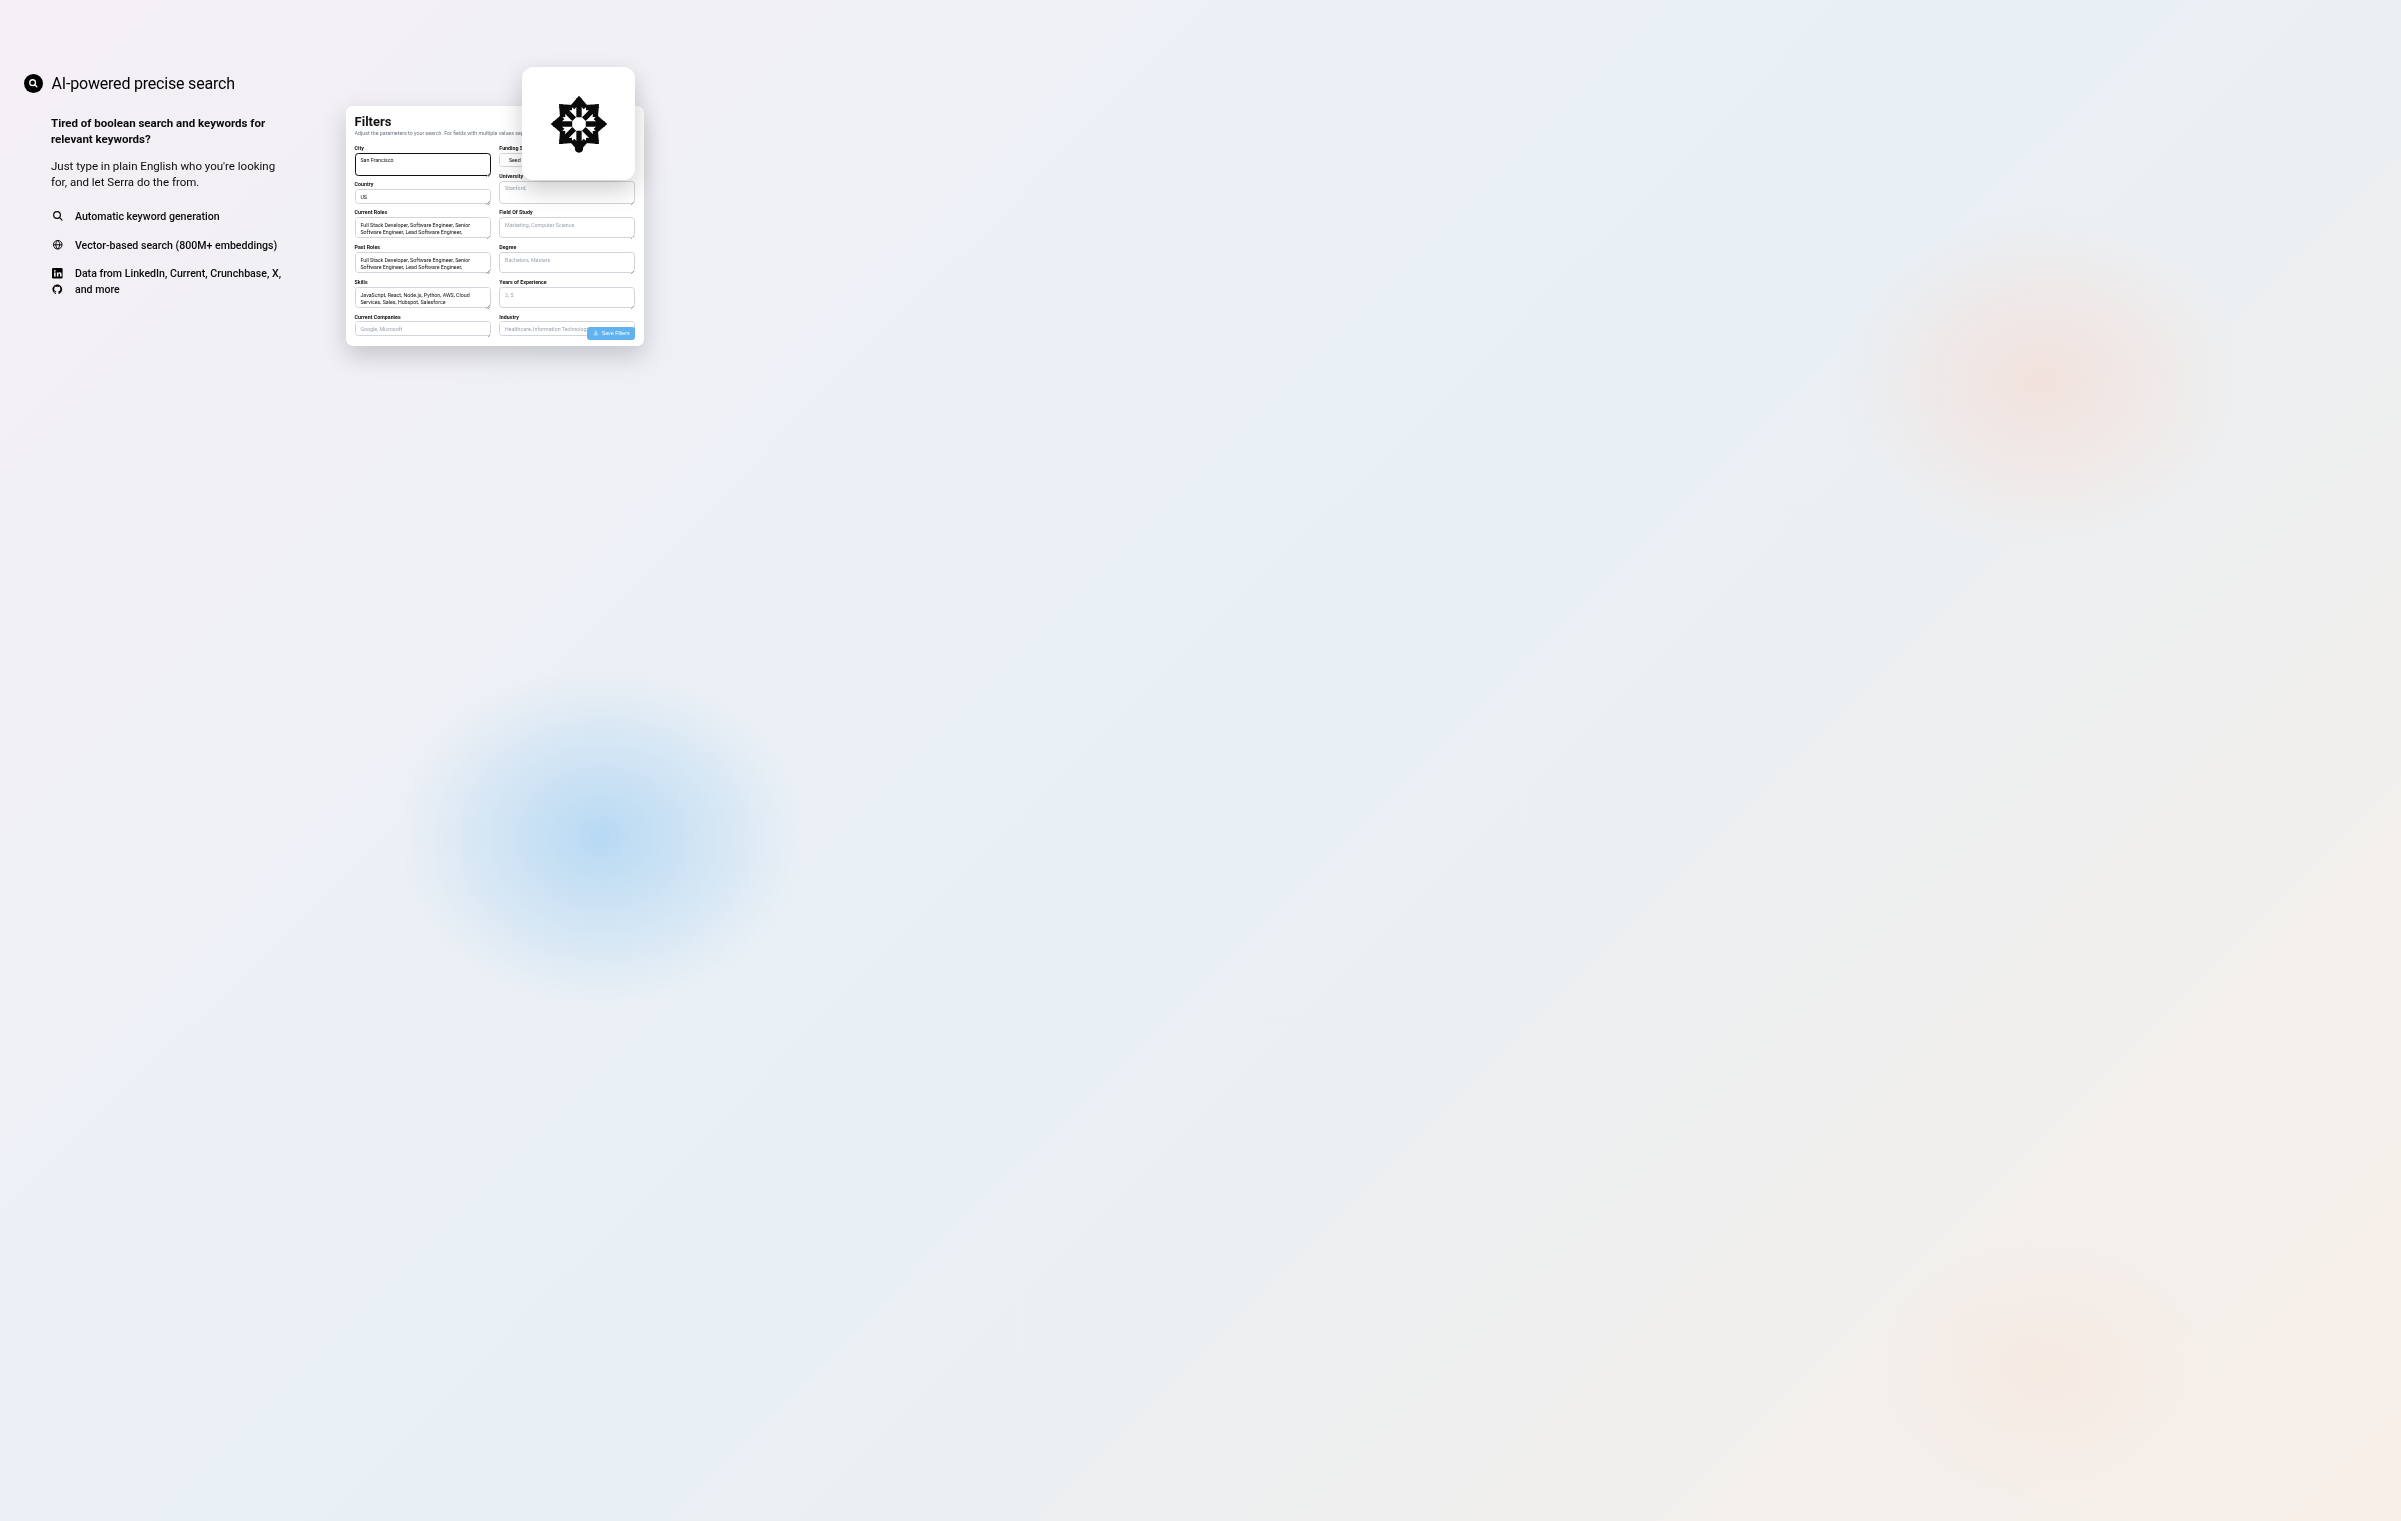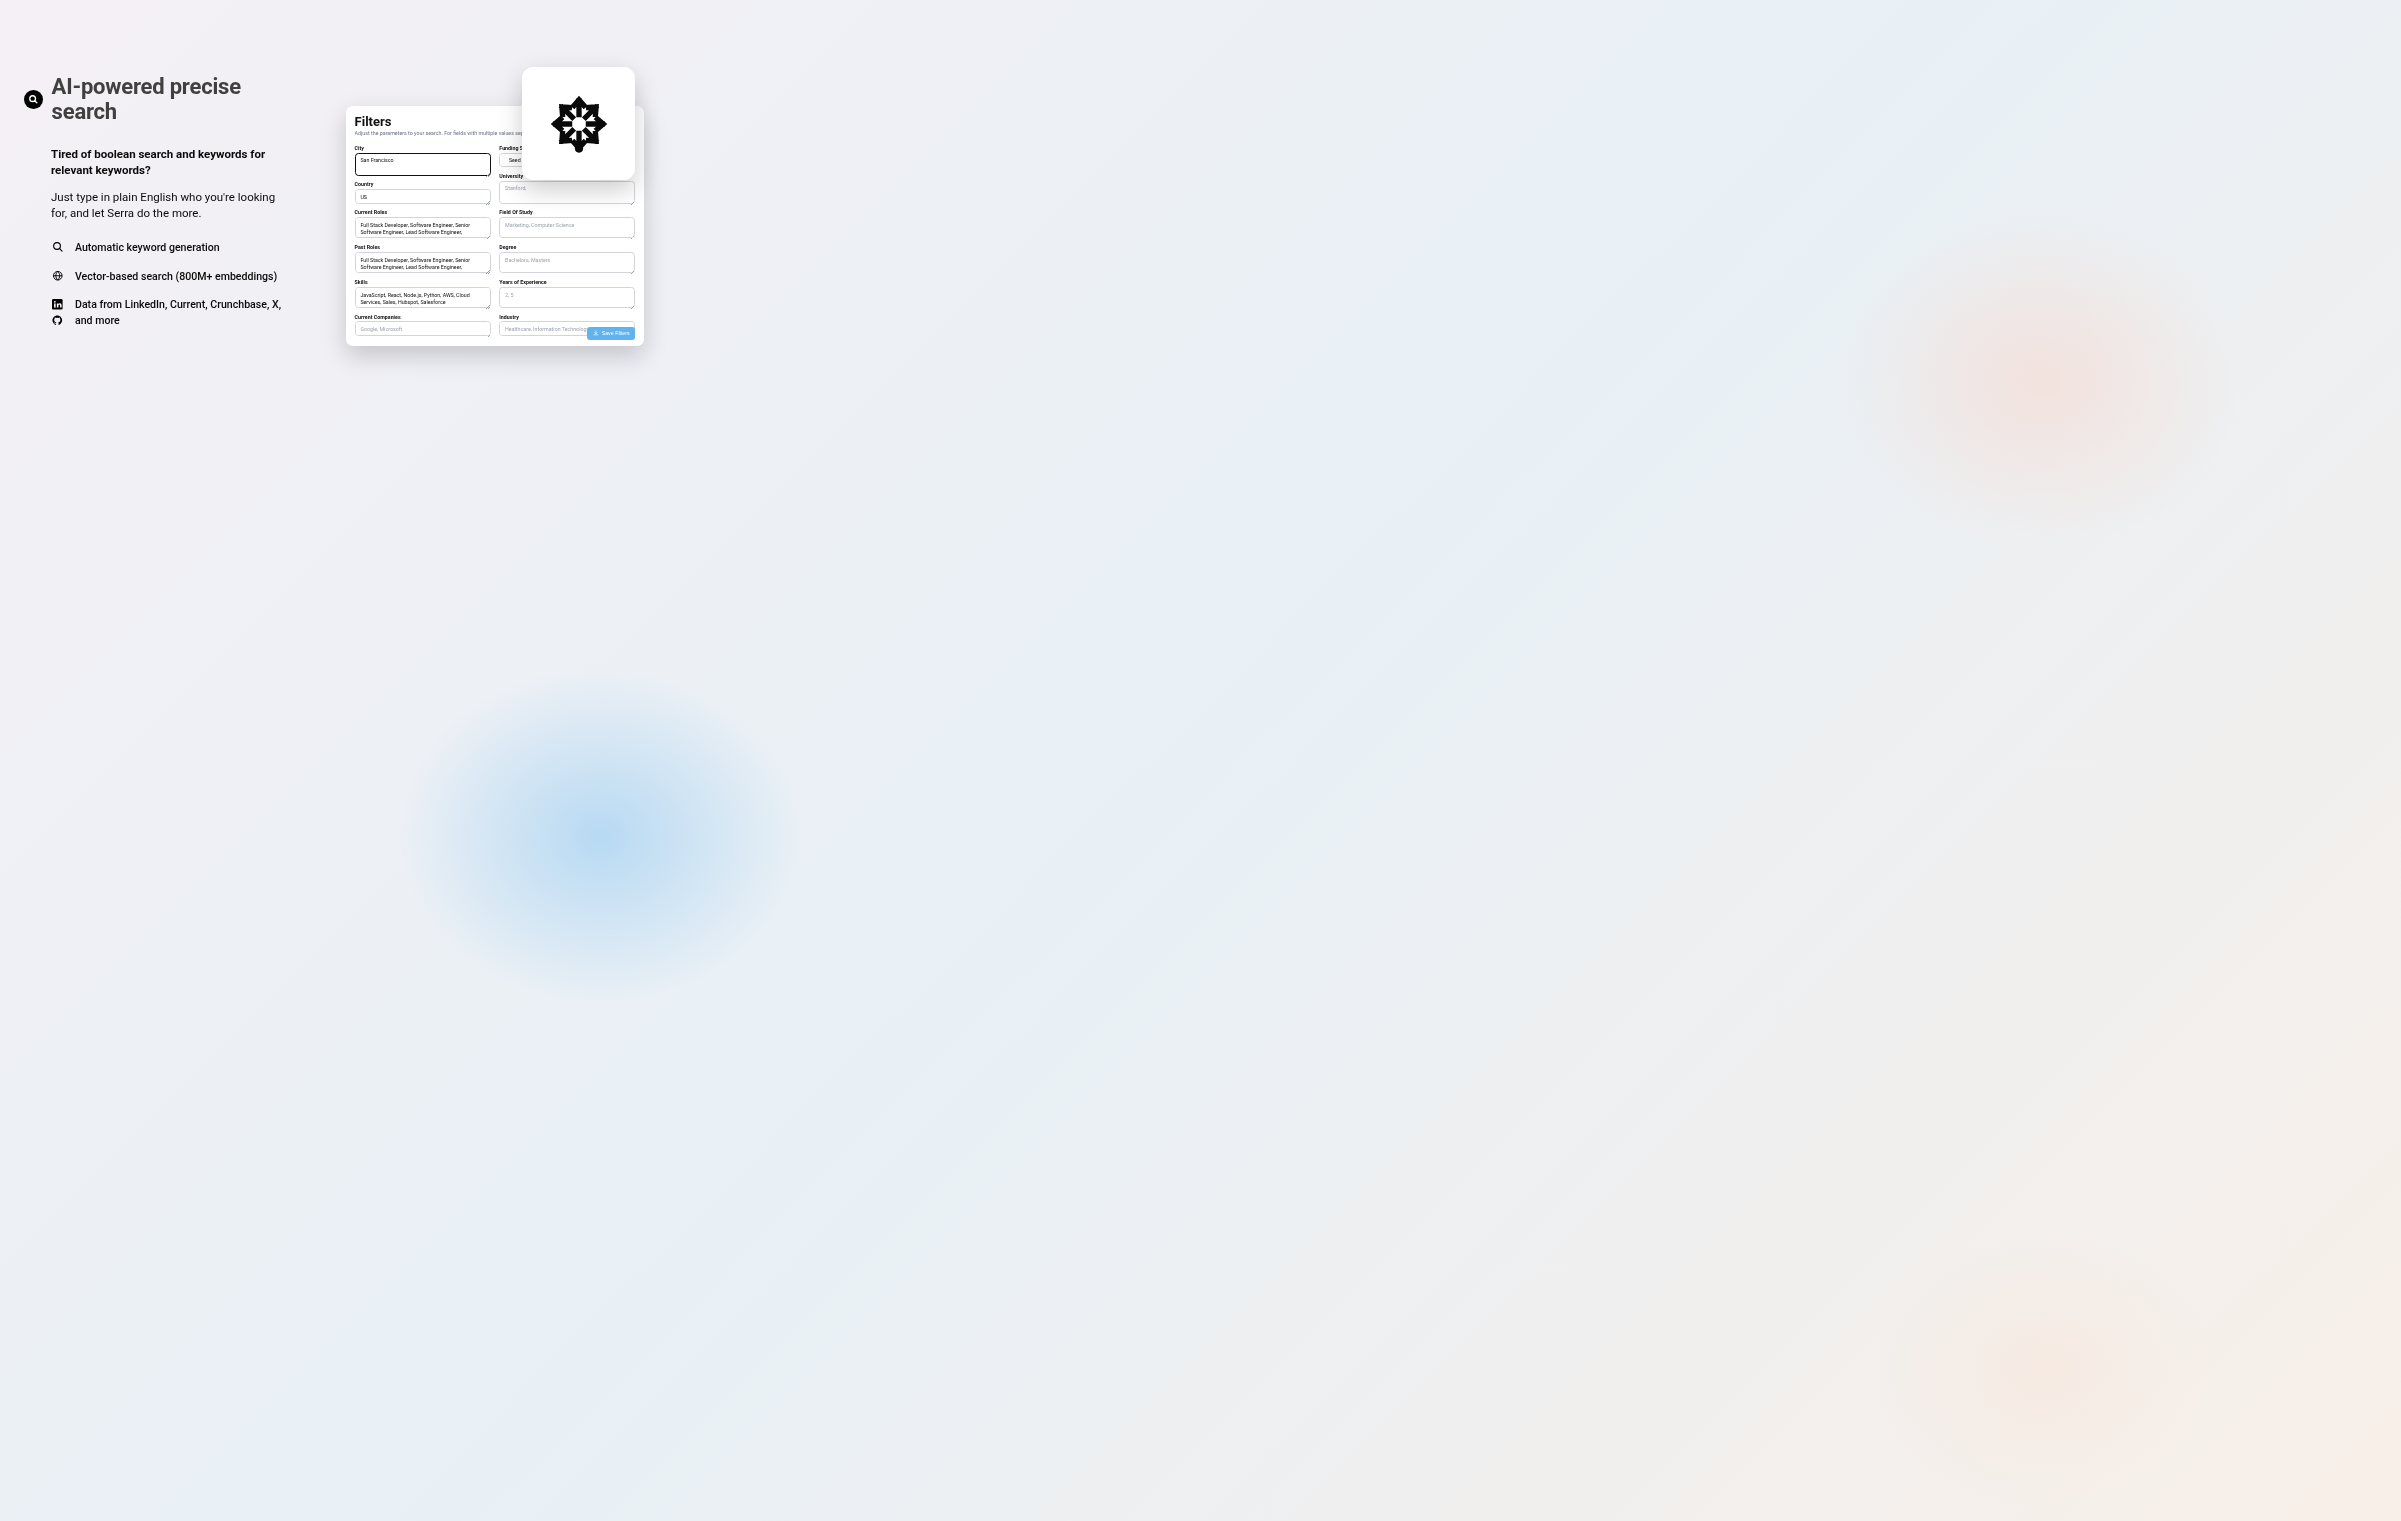--- a/index.html
+++ b/index.html
@@ -31,23 +31,23 @@
     margin-bottom: 23px;
   }
   .hero-icon {
     width: 19px; height: 19px;
     background: #000;
     border-radius: 50%;
     display: flex; align-items: center; justify-content: center;
     flex-shrink: 0;
   }
   .hero-title {
-    font-size: 22px;
-    font-weight: 700;
-    color: #404040;
+    font-size: 16px;
+    font-weight: 400;
+    color: #000000;
     letter-spacing: -0.2px;
   }
 
   .sub-block { margin-left: 27px; }
   .subhead {
     font-size: 11.5px;
     font-weight: 700;
     color: #0a0a0a;
     line-height: 1.35;
     margin-bottom: 10.6px;
@@ -147,21 +147,21 @@
       <svg width="10.6" height="10.6" viewBox="0 0 24 24" fill="none" stroke="#fff" stroke-width="3" stroke-linecap="round">
         <circle cx="10.5" cy="10.5" r="6.5"></circle>
         <line x1="20" y1="20" x2="15.2" y2="15.2"></line>
       </svg>
     </div>
     <div class="hero-title">AI-powered precise search</div>
   </div>
 
   <div class="sub-block">
     <div class="subhead">Tired of boolean search and keywords for relevant keywords?</div>
-    <div class="subtext">Just type in plain English who you're looking for, and let Serra do the more.</div>
+    <div class="subtext">Just type in plain English who you're looking for, and let Serra do the from.</div>
   </div>
 
   <div class="bullets">
     <div class="bullet-row">
       <div class="bullet-icons">
         <span>
           <svg width="11.5" height="11.5" viewBox="0 0 24 24" fill="none" stroke="#000" stroke-width="2.4" stroke-linecap="round">
               <circle cx="10.5" cy="10.5" r="7"></circle>
               <line x1="21" y1="21" x2="15.5" y2="15.5"></line>
             </svg>

